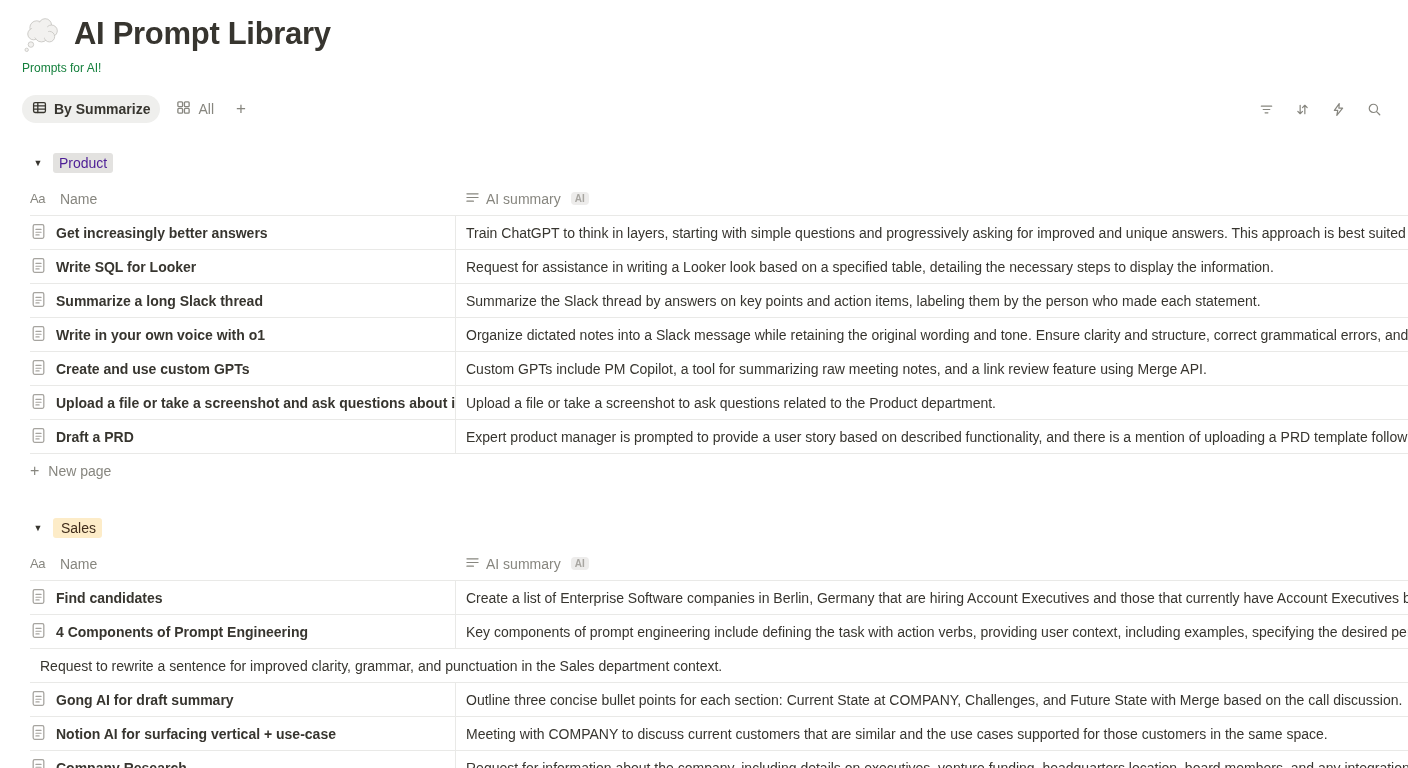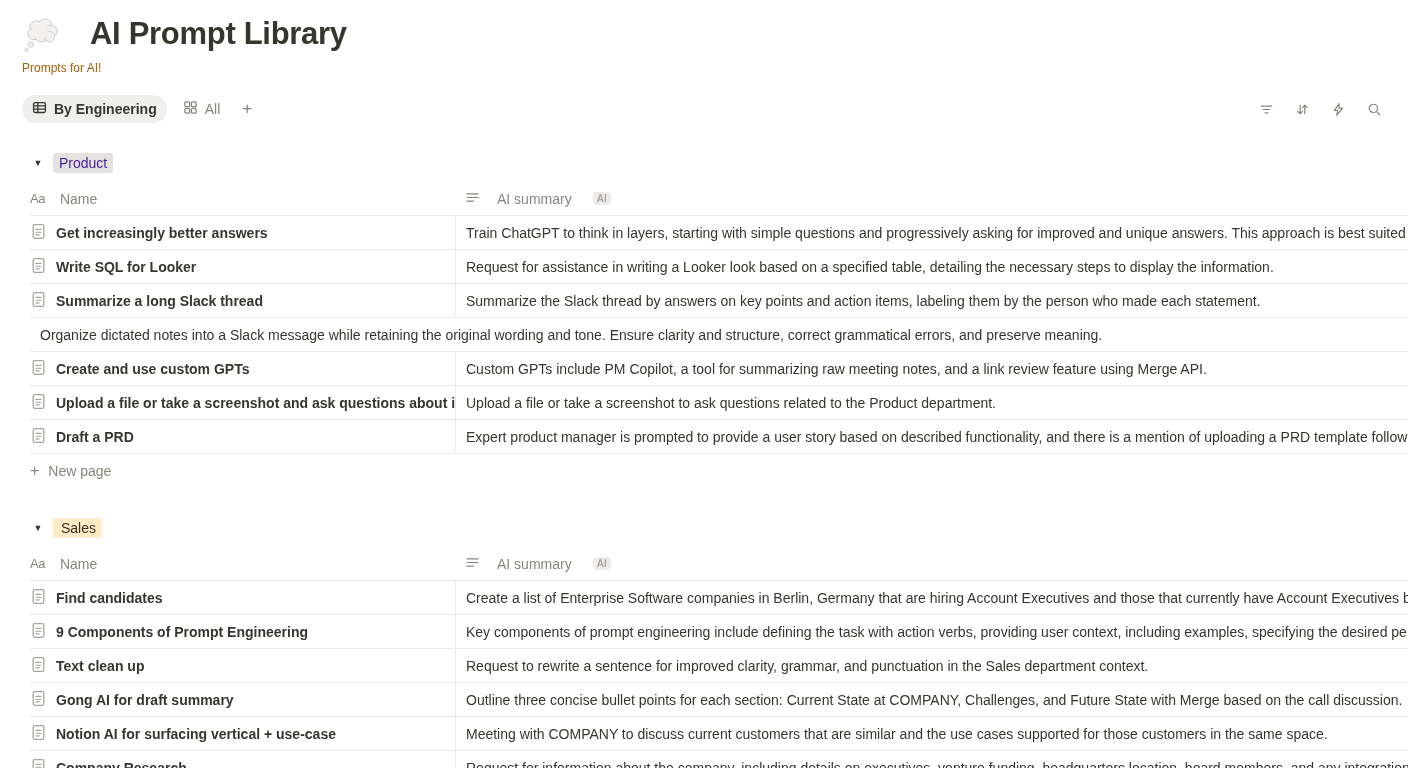--- a/index.html
+++ b/index.html
@@ -5,24 +5,24 @@
   * { box-sizing: border-box; }
   html, body { margin: 0; padding: 0; }
   body {
     width: 1408px; height: 768px; overflow: hidden;
     background: #ffffff; color: #37352F;
     font-family: "Liberation Sans", sans-serif;
   }
   .page { padding: 10px 0 0 30px; width: 1408px; }
 
   
-  .title-row { display: flex; align-items: center; gap: 28px; margin-left: -8px; margin-top: 4px; }
+  .title-row { display: flex; align-items: center; gap: 12px; margin-left: -8px; margin-top: 4px; }
   .page-icon { width: 40px; height: 40px; display: inline-flex; align-items: center; justify-content: center; cursor: pointer; }
   h1.page-title { font-size: 31px; line-height: 38px; margin: 0; font-weight: 700; letter-spacing: -0.3px; color: #37352F; }
-  .subtitle { font-size: 12px; margin-top: 7px; margin-left: -8px; color: #a16207; }
+  .subtitle { font-size: 12px; margin-top: 7px; margin-left: -8px; color: #15803d; }
 
   
   .toolbar { display: flex; justify-content: space-between; align-items: center; margin-top: 20px; margin-left: -8px; padding-right: 24px; }
   .views { display: flex; align-items: center; gap: 6px; }
   .view-tab { display: inline-flex; align-items: center; gap: 7px; font-size: 14px; height: 28px;
     padding: 0 10px; border-radius: 14px; color: #87867F; background: none; border: none;
     font-family: inherit; cursor: pointer; }
   .view-tab.active { background: #EFEFED; color: #37352F; font-weight: 600; }
   .view-tab svg { flex: none; }
   .add-view { font-size: 17px; color: #87867F; background: none; border: none; padding: 0 6px; cursor: pointer; font-family: inherit; }
@@ -35,21 +35,21 @@
 
   
   .group { margin-top: 26px; }
   .group-header { display: flex; align-items: center; height: 28px; }
   .toggle { font-size: 9px; width: 16px; color: #37352F; cursor: pointer; margin-right: 7px; text-align: center; }
   .badge { font-size: 14px; line-height: 18px; padding: 1px 6px; border-radius: 3px; cursor: pointer; }
 
   .thead { display: flex; align-items: center; height: 34px; border-bottom: 1px solid #E9E9E7;
     color: #87867F; font-size: 14px; margin-top: 5px; }
   .th-name { width: 426px; flex: none; display: flex; align-items: center; gap: 15px; cursor: pointer; }
-  .th-sum { flex: 1; display: flex; align-items: center; gap: 18px; padding-left: 10px; cursor: pointer; overflow: hidden; }
+  .th-sum { flex: 1; display: flex; align-items: center; gap: 7px; padding-left: 10px; cursor: pointer; overflow: hidden; }
   .aa-glyph { font-size: 13px; color: #87867F; letter-spacing: -0.5px; }
   .ai-chip { font-size: 10px; font-weight: 600; background: #EDECEB; color: #A8A6A1;
     padding: 1px 4px; border-radius: 4px; margin-left: 3px; }
 
   .row { display: flex; align-items: stretch; height: 34px; border-bottom: 1px solid #E9E9E7; font-size: 14px; cursor: pointer; }
   .cell-name { width: 426px; flex: none; display: flex; align-items: center; gap: 9px;
     border-right: 1px solid #E9E9E7; overflow: hidden; white-space: nowrap; }
   .cell-name svg { flex: none; }
   .row-title { font-weight: 600; color: #37352F; }
   .cell-sum { flex: 1; display: flex; align-items: center; padding-left: 10px;
@@ -93,21 +93,21 @@
 
   <div class="toolbar">
     <div class="views">
       <button class="view-tab active">
         <span>
           <svg width="15" height="15" viewBox="0 0 16 16">
             <rect x="1.7" y="2.7" width="12.6" height="10.6" rx="1.5" class="icon-stroke-dark"></rect>
             <path d="M6.2 2.7 V13.3 M1.7 6.2 H14.3 M1.7 9.8 H14.3" class="icon-stroke-dark"></path>
           </svg>
         </span>
-        <span>By Engineering</span>
+        <span>By Summarize</span>
       </button>
       <button class="view-tab">
         <span>
           <svg width="15" height="15" viewBox="0 0 16 16">
             <rect x="2" y="2" width="5" height="5" rx="1" class="icon-stroke-gray"></rect>
             <rect x="9" y="2" width="5" height="5" rx="1" class="icon-stroke-gray"></rect>
             <rect x="2" y="9" width="5" height="5" rx="1" class="icon-stroke-gray"></rect>
             <rect x="9" y="9" width="5" height="5" rx="1" class="icon-stroke-gray"></rect>
           </svg>
         </span>
@@ -202,20 +202,29 @@
         </svg>
       </span>
       <span class="row-title">Summarize a long Slack thread</span>
     </div>
     <div class="cell-sum">
       <span>Summarize the Slack thread by answers on key points and action items, labeling them by the person who made each statement.</span>
     </div>
   </div>
 
   <div class="row">
+    <div class="cell-name">
+      <span>
+        <svg width="17" height="17" viewBox="0 0 16 16">
+          <rect x="3" y="1.6" width="10" height="12.8" rx="1.4" stroke="#A6A49F" stroke-width="1.2" fill="none"></rect>
+          <path d="M5.6 6 H10.4 M5.6 8.7 H10.4 M5.6 11.2 H8.6" stroke="#A6A49F" stroke-width="1.1" stroke-linecap="round" fill="none"></path>
+        </svg>
+      </span>
+      <span class="row-title">Write in your own voice with o1</span>
+    </div>
     <div class="cell-sum">
       <span>Organize dictated notes into a Slack message while retaining the original wording and tone. Ensure clarity and structure, correct grammatical errors, and preserve meaning.</span>
     </div>
   </div>
 
   <div class="row">
     <div class="cell-name">
       <span>
         <svg width="17" height="17" viewBox="0 0 16 16">
           <rect x="3" y="1.6" width="10" height="12.8" rx="1.4" stroke="#A6A49F" stroke-width="1.2" fill="none"></rect>
@@ -302,37 +311,28 @@
   </div>
 
   <div class="row">
     <div class="cell-name">
       <span>
         <svg width="17" height="17" viewBox="0 0 16 16">
           <rect x="3" y="1.6" width="10" height="12.8" rx="1.4" stroke="#A6A49F" stroke-width="1.2" fill="none"></rect>
           <path d="M5.6 6 H10.4 M5.6 8.7 H10.4 M5.6 11.2 H8.6" stroke="#A6A49F" stroke-width="1.1" stroke-linecap="round" fill="none"></path>
         </svg>
       </span>
-      <span class="row-title">9 Components of Prompt Engineering</span>
+      <span class="row-title">4 Components of Prompt Engineering</span>
     </div>
     <div class="cell-sum">
       <span>Key components of prompt engineering include defining the task with action verbs, providing user context, including examples, specifying the desired persona.</span>
     </div>
   </div>
 
   <div class="row">
-    <div class="cell-name">
-      <span>
-        <svg width="17" height="17" viewBox="0 0 16 16">
-          <rect x="3" y="1.6" width="10" height="12.8" rx="1.4" stroke="#A6A49F" stroke-width="1.2" fill="none"></rect>
-          <path d="M5.6 6 H10.4 M5.6 8.7 H10.4 M5.6 11.2 H8.6" stroke="#A6A49F" stroke-width="1.1" stroke-linecap="round" fill="none"></path>
-        </svg>
-      </span>
-      <span class="row-title">Text clean up</span>
-    </div>
     <div class="cell-sum">
       <span>Request to rewrite a sentence for improved clarity, grammar, and punctuation in the Sales department context.</span>
     </div>
   </div>
 
   <div class="row">
     <div class="cell-name">
       <span>
         <svg width="17" height="17" viewBox="0 0 16 16">
           <rect x="3" y="1.6" width="10" height="12.8" rx="1.4" stroke="#A6A49F" stroke-width="1.2" fill="none"></rect>

